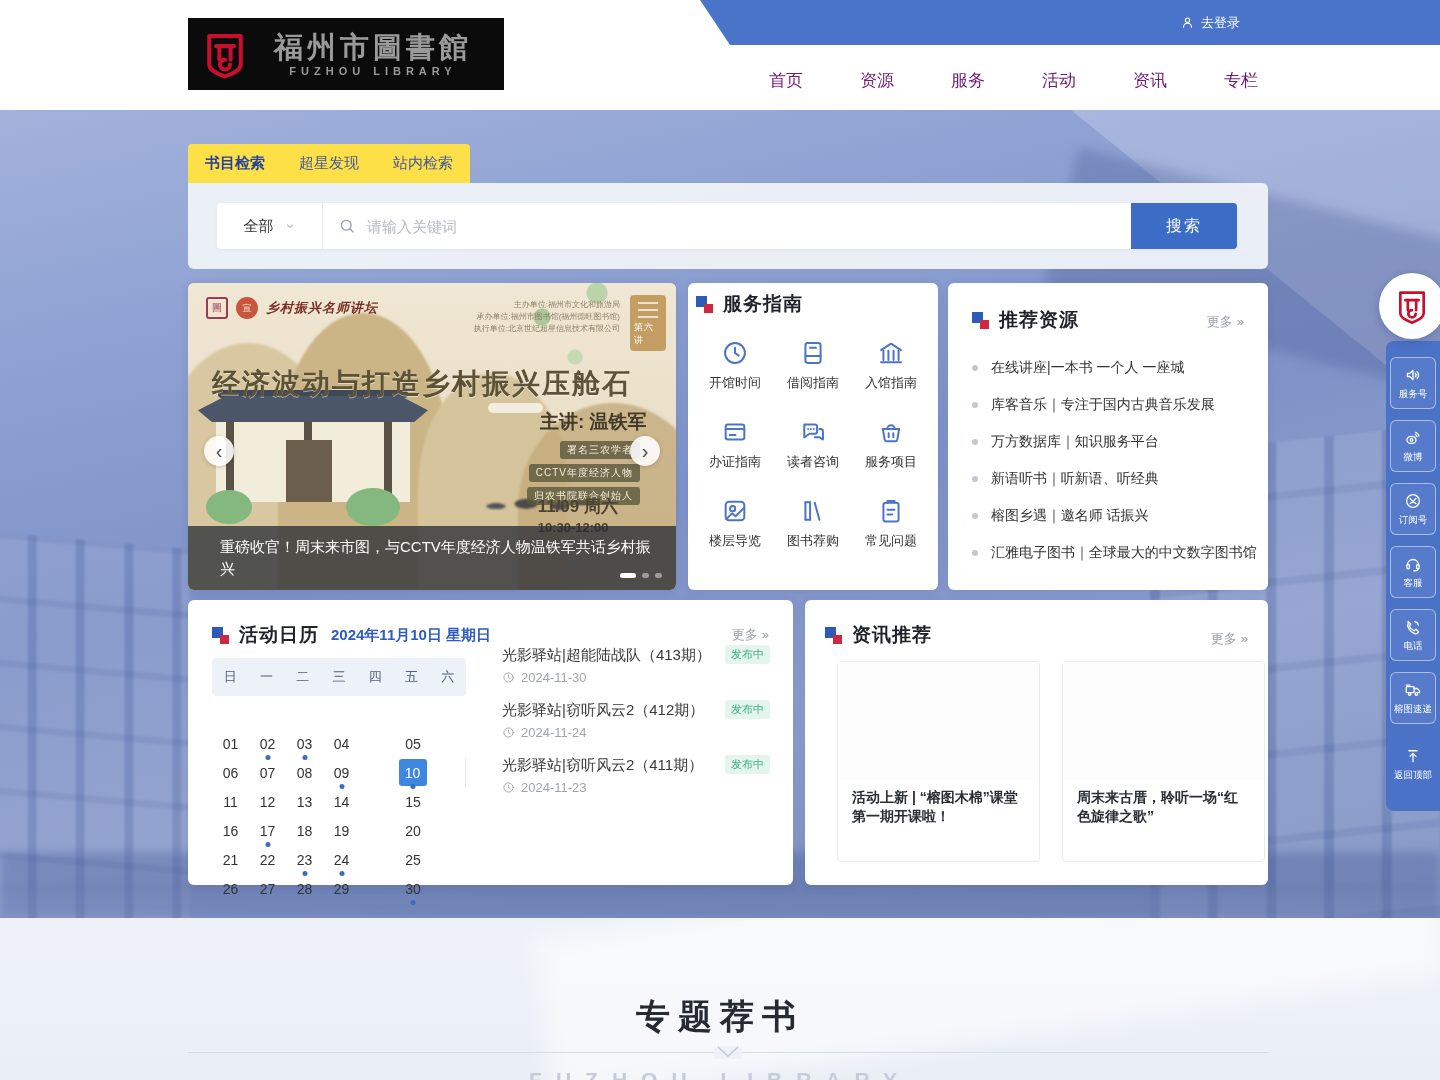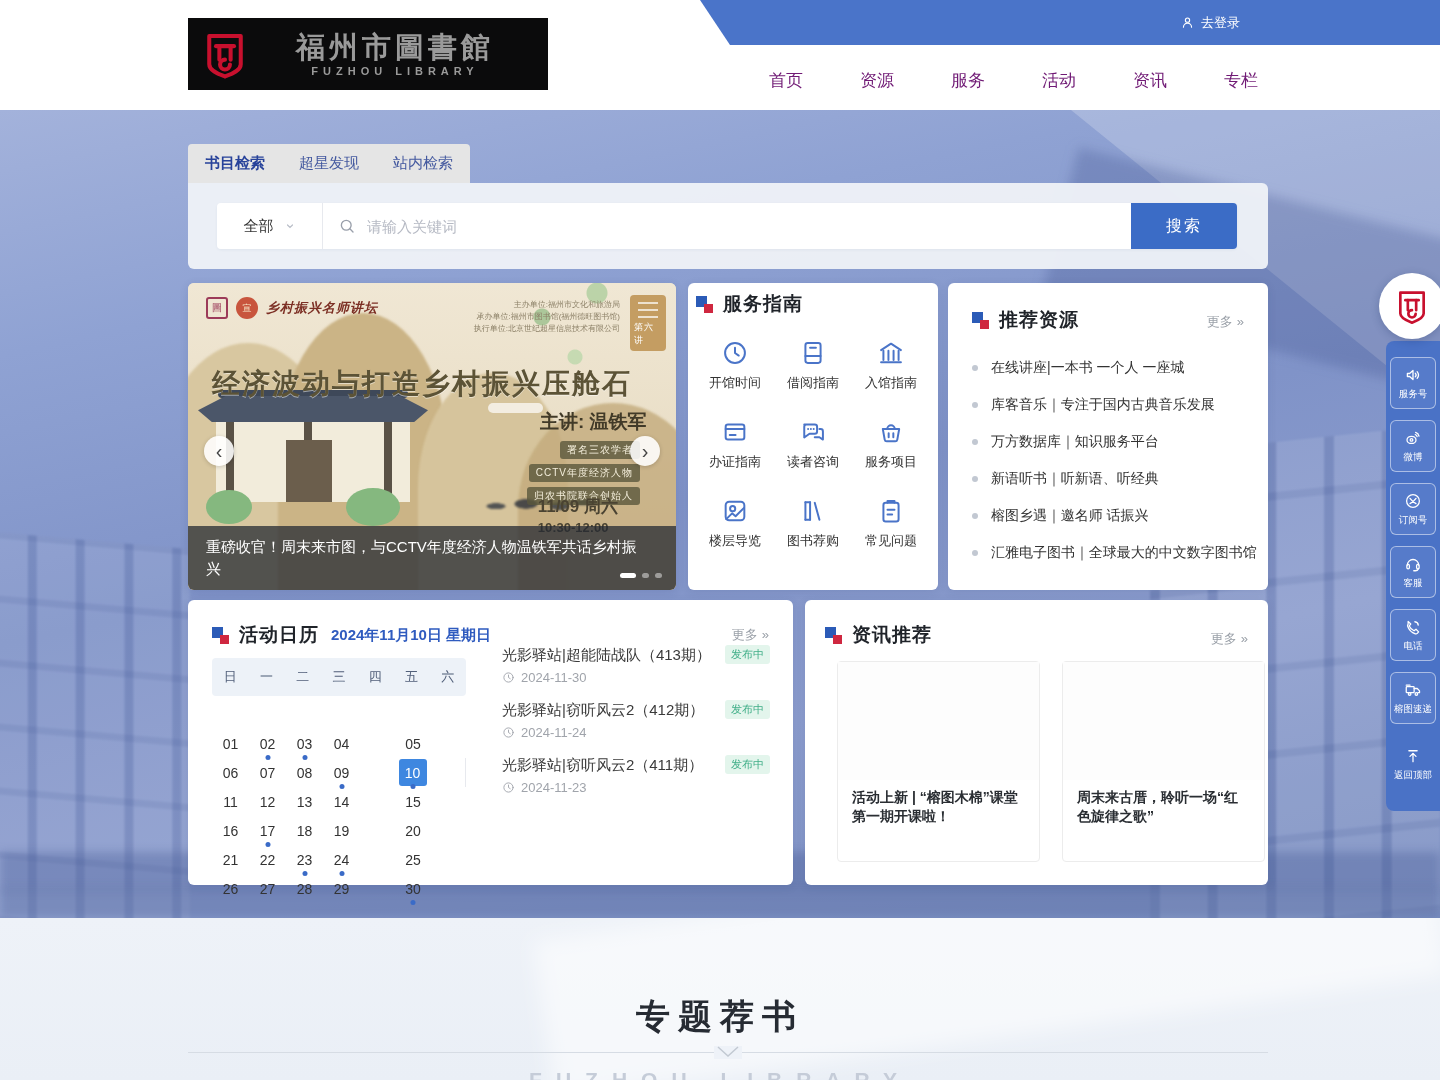--- a/index.html
+++ b/index.html
@@ -1,21 +1,21 @@
 <!DOCTYPE html>
 <html><head>
 <meta charset="utf-8">
 <style>
   html,body{margin:0;padding:0;background:#dfe6f0;}
   *{box-sizing:border-box;font-family:"Liberation Sans","DejaVu Sans",sans-serif;}
   .page{position:relative;width:1440px;height:1080px;overflow:hidden;background:#fff;}
 
   
   .header{position:absolute;left:0;top:0;width:1440px;height:110px;background:#fff;z-index:5;}
-  .logo-box{position:absolute;left:188px;top:18px;width:360px;height:72px;background:#0b0b0c;display:flex;align-items:center;padding:1px 10px;}
+  .logo-box{position:absolute;left:188px;top:18px;width:316px;height:72px;background:#0b0b0c;display:flex;align-items:center;padding:1px 10px;}
   .logo-seal{width:54px;height:54px;flex:0 0 auto;}
   .logo-txt{flex:1;text-align:center;color:#9a9a9a;}
   .logo-zh{font-size:29px;font-weight:bold;letter-spacing:4px;line-height:30px;}
   .logo-en{font-size:11px;font-weight:bold;letter-spacing:5px;margin-top:3px;}
   .topbar{position:absolute;left:700px;top:0;width:740px;height:45px;background:#4a74c9;clip-path:polygon(0 0,740px 0,740px 45px,30px 45px);}
   .login{position:absolute;right:200px;top:0;height:45px;display:flex;align-items:center;gap:6px;color:#fff;font-size:13px;cursor:pointer;}
   .login svg{width:15px;height:15px;stroke:#fff;}
   .nav{position:absolute;left:769px;top:60px;height:40px;display:flex;align-items:center;gap:57px;}
   .nav-item{font-size:17px;color:#701a75;font-weight:500;cursor:pointer;white-space:nowrap;}
 
@@ -30,21 +30,21 @@
                    repeating-linear-gradient(0deg,rgba(40,60,120,.22) 0 8px,rgba(255,255,255,.06) 8px 86px);
         transform:skewY(-6deg);filter:blur(1px);}
   .hero .win-l{position:absolute;left:-20px;top:430px;width:210px;height:390px;opacity:.45;
         background:repeating-linear-gradient(90deg,rgba(40,60,120,.30) 0 9px,rgba(255,255,255,.14) 9px 48px),
                    repeating-linear-gradient(0deg,rgba(40,60,120,.22) 0 7px,rgba(255,255,255,.05) 7px 64px);
         transform:skewY(5deg);filter:blur(1px);}
   .hero .band1{position:absolute;left:0;top:742px;width:1440px;height:40px;background:rgba(70,90,150,.35);filter:blur(5px);}
   .hero .band2{position:absolute;left:0;top:778px;width:1440px;height:30px;background:rgba(90,110,165,.45);filter:blur(4px);}
 
   
-  .tabs{position:absolute;left:188px;top:144px;height:39px;display:flex;background:#e5e5e5;border-radius:4px 4px 0 0;overflow:hidden;z-index:6;}
+  .tabs{position:absolute;left:188px;top:144px;height:39px;display:flex;background:#fde047;border-radius:4px 4px 0 0;overflow:hidden;z-index:6;}
   .tab{width:94px;height:39px;display:flex;align-items:center;justify-content:center;font-size:15px;color:#44599f;cursor:pointer;}
   .tab.active{font-weight:bold;color:#27429a;}
   .search-panel{position:absolute;left:188px;top:183px;width:1080px;height:86px;background:rgba(238,241,247,0.96);border-radius:0 6px 6px 6px;z-index:6;}
   .search-row{position:absolute;left:29px;top:20px;width:1020px;height:46px;display:flex;border-radius:4px;overflow:hidden;box-shadow:0 1px 3px rgba(40,60,110,.06);}
   .sel{width:106px;background:#fff;border-right:1px solid #e7e9ee;display:flex;align-items:center;justify-content:center;gap:10px;font-size:15px;color:#333;cursor:pointer;}
   .sel svg{width:12px;height:12px;stroke:#b9bec8;}
   .sinput{flex:1;position:relative;background:#fff;}
   .sinput svg{position:absolute;left:15px;top:14px;width:18px;height:18px;stroke:#9aa0ab;}
   .sinput input{width:100%;height:46px;border:0;outline:0;padding:0 14px 0 44px;font-size:15px;color:#333;background:transparent;}
   .sinput input::placeholder{color:#b6bac4;}
@@ -101,21 +101,21 @@
   .corner-badge{position:absolute;right:10px;top:12px;width:36px;height:56px;background:#c49d62;border-radius:4px;color:#fff;display:flex;flex-direction:column;align-items:center;justify-content:flex-end;padding:4px;}
   .corner-badge em{font-style:normal;font-size:9px;letter-spacing:1px;}
   .corner-lines{width:20px;height:26px;margin-bottom:3px;background:repeating-linear-gradient(0deg,rgba(255,255,255,.7) 0 2px,transparent 2px 7px);}
   .slide-title{position:absolute;left:24px;top:82px;width:440px;font-family:"Liberation Serif","DejaVu Serif",serif;font-size:28px;font-weight:bold;color:#5c5336;letter-spacing:2px;text-shadow:0 1px 0 rgba(255,255,255,.5);}
   .speaker{position:absolute;left:352px;top:126px;font-size:19px;font-weight:bold;color:#413a28;}
   .spk-tags{position:absolute;right:36px;top:158px;display:flex;flex-direction:column;align-items:flex-end;gap:5px;}
   .spk-tag{background:rgba(90,88,60,.8);color:#f5efdc;font-size:10px;padding:2px 7px;border-radius:3px;letter-spacing:1px;}
   .when{position:absolute;right:58px;top:212px;text-align:left;color:#4a4332;}
   .when .d{font-size:17px;font-weight:bold;}
   .when .t{font-size:13px;font-weight:bold;margin-top:2px;}
-  .caption{position:absolute;left:0;bottom:0;width:100%;height:64px;background:rgba(35,40,50,.74);color:#fff;padding:10px 18px;font-size:15px;line-height:22px;}
+  .caption{position:absolute;left:0;bottom:0;width:100%;height:64px;background:rgba(35,40,50,.74);color:#fff;padding:10px 32px;font-size:15px;line-height:22px;}
   .cap-txt{width:445px;}
   .dots{position:absolute;right:14px;bottom:12px;display:flex;align-items:center;gap:6px;}
   .dot{width:7px;height:5px;border-radius:3px;background:rgba(255,255,255,.45);cursor:pointer;}
   .dot.on{width:16px;height:5px;background:#fff;}
   .arrow{position:absolute;top:153px;width:30px;height:30px;border-radius:50%;background:rgba(255,255,255,.88);color:#444;display:flex;align-items:center;justify-content:center;font-size:20px;line-height:1;cursor:pointer;box-shadow:0 1px 4px rgba(0,0,0,.18);}
   .arrow.l{left:16px;} .arrow.r{right:16px;}
 
   
   .services{left:688px;top:283px;width:250px;height:307px;padding:8px;}
   .svc-grid{margin-top:22px;display:grid;grid-template-columns:repeat(3,1fr);row-gap:26px;}

